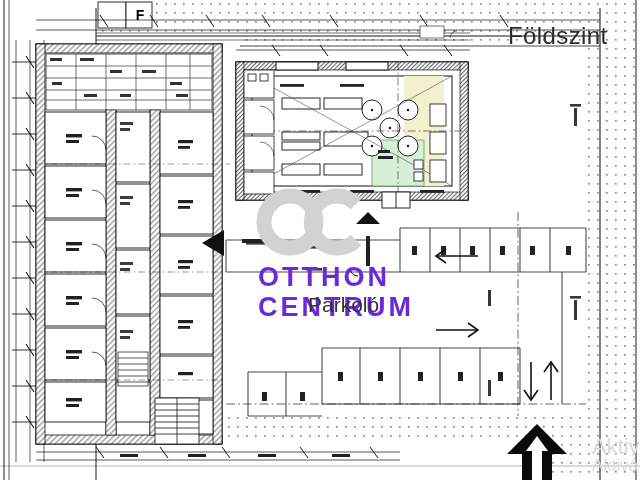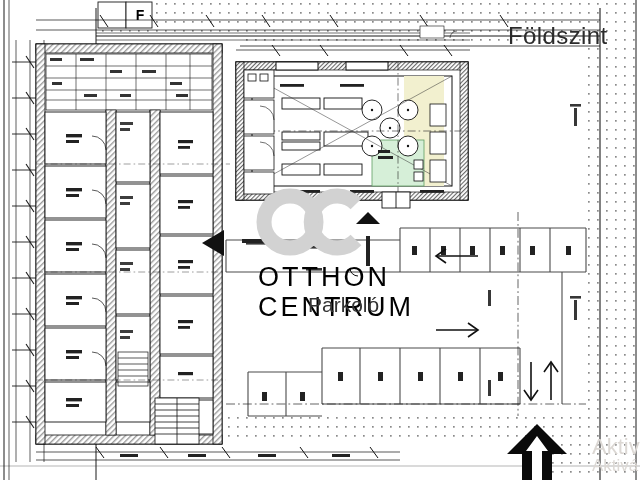--- a/index.html
+++ b/index.html
@@ -34,24 +34,25 @@
   
   .wm-oc{
     position:absolute;
     left:252px;top:182px;
     width:140px;height:80px;
     pointer-events:none;
   }
   .wm-word{
     position:absolute;
     pointer-events:none;
-    color:#000000;
+    color:#6d28d9;
     font-size:27px;
     letter-spacing:3px;
     white-space:nowrap;
+    font-weight:bold;
   }
   .wm-otthon{left:258px;top:262px;}
   .wm-centrum{left:258px;top:292px;}
 
   .wm-aktiv{
     position:absolute;
     pointer-events:none;
     color:#dcd8d4;
     font-size:22px;
     white-space:nowrap;

